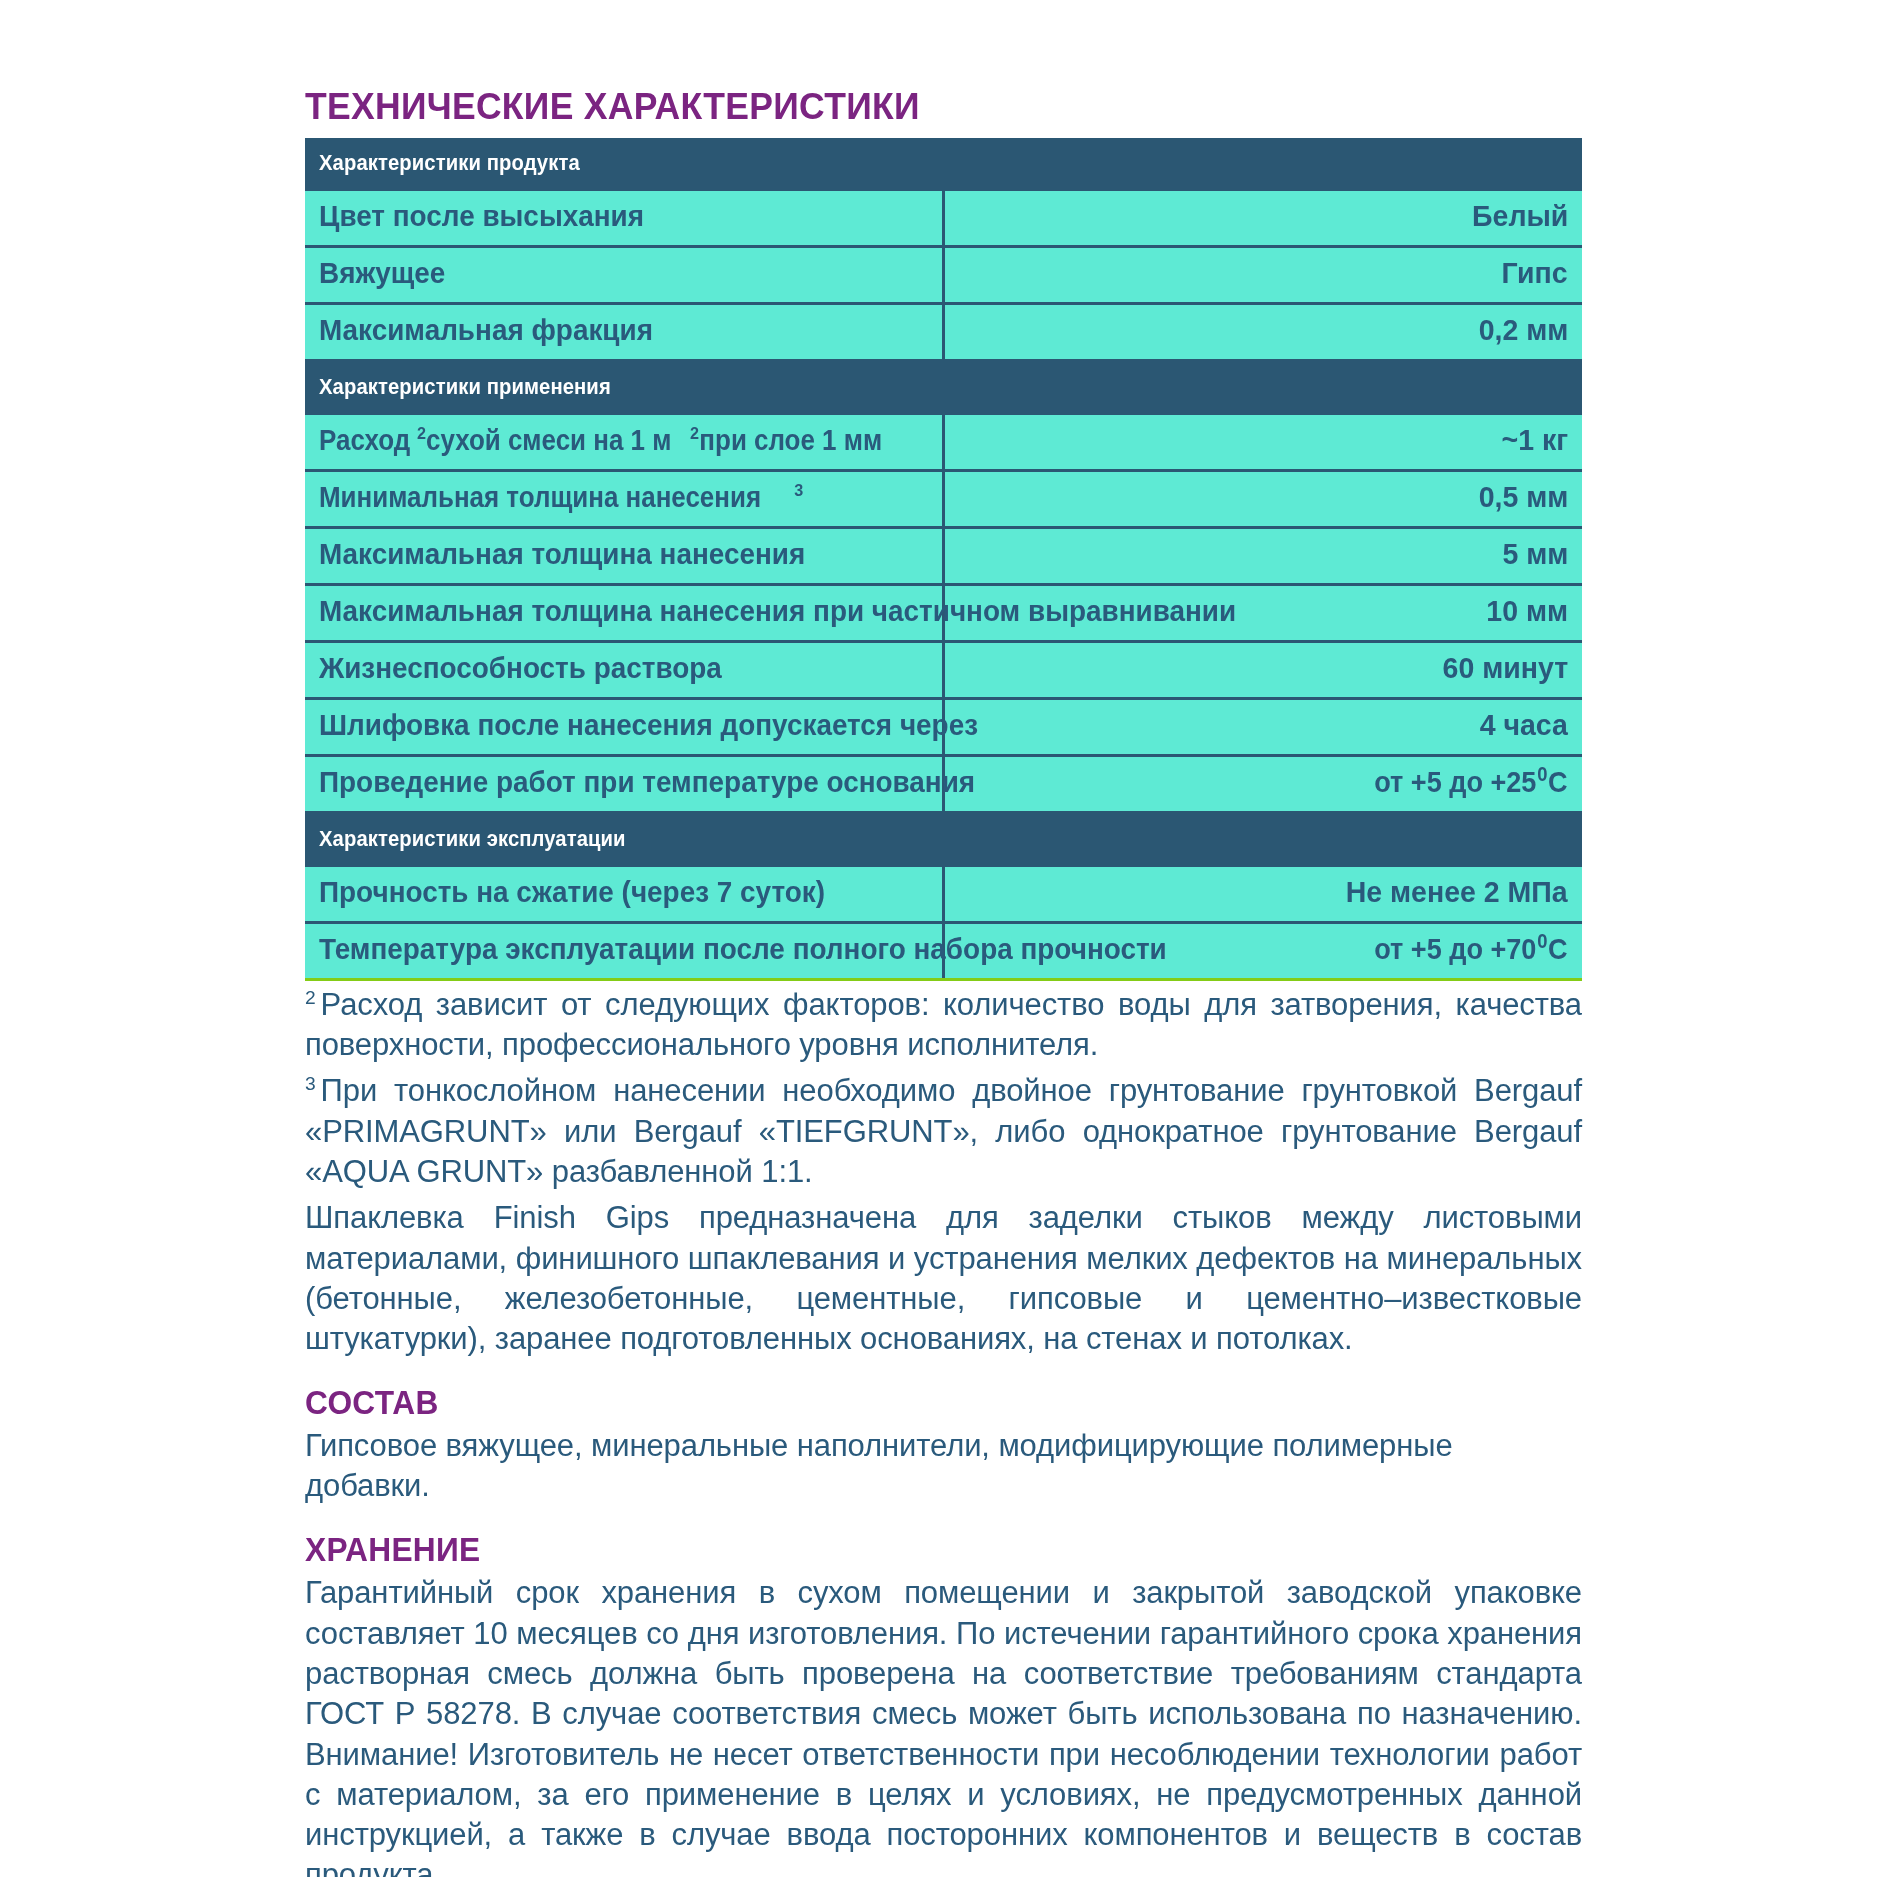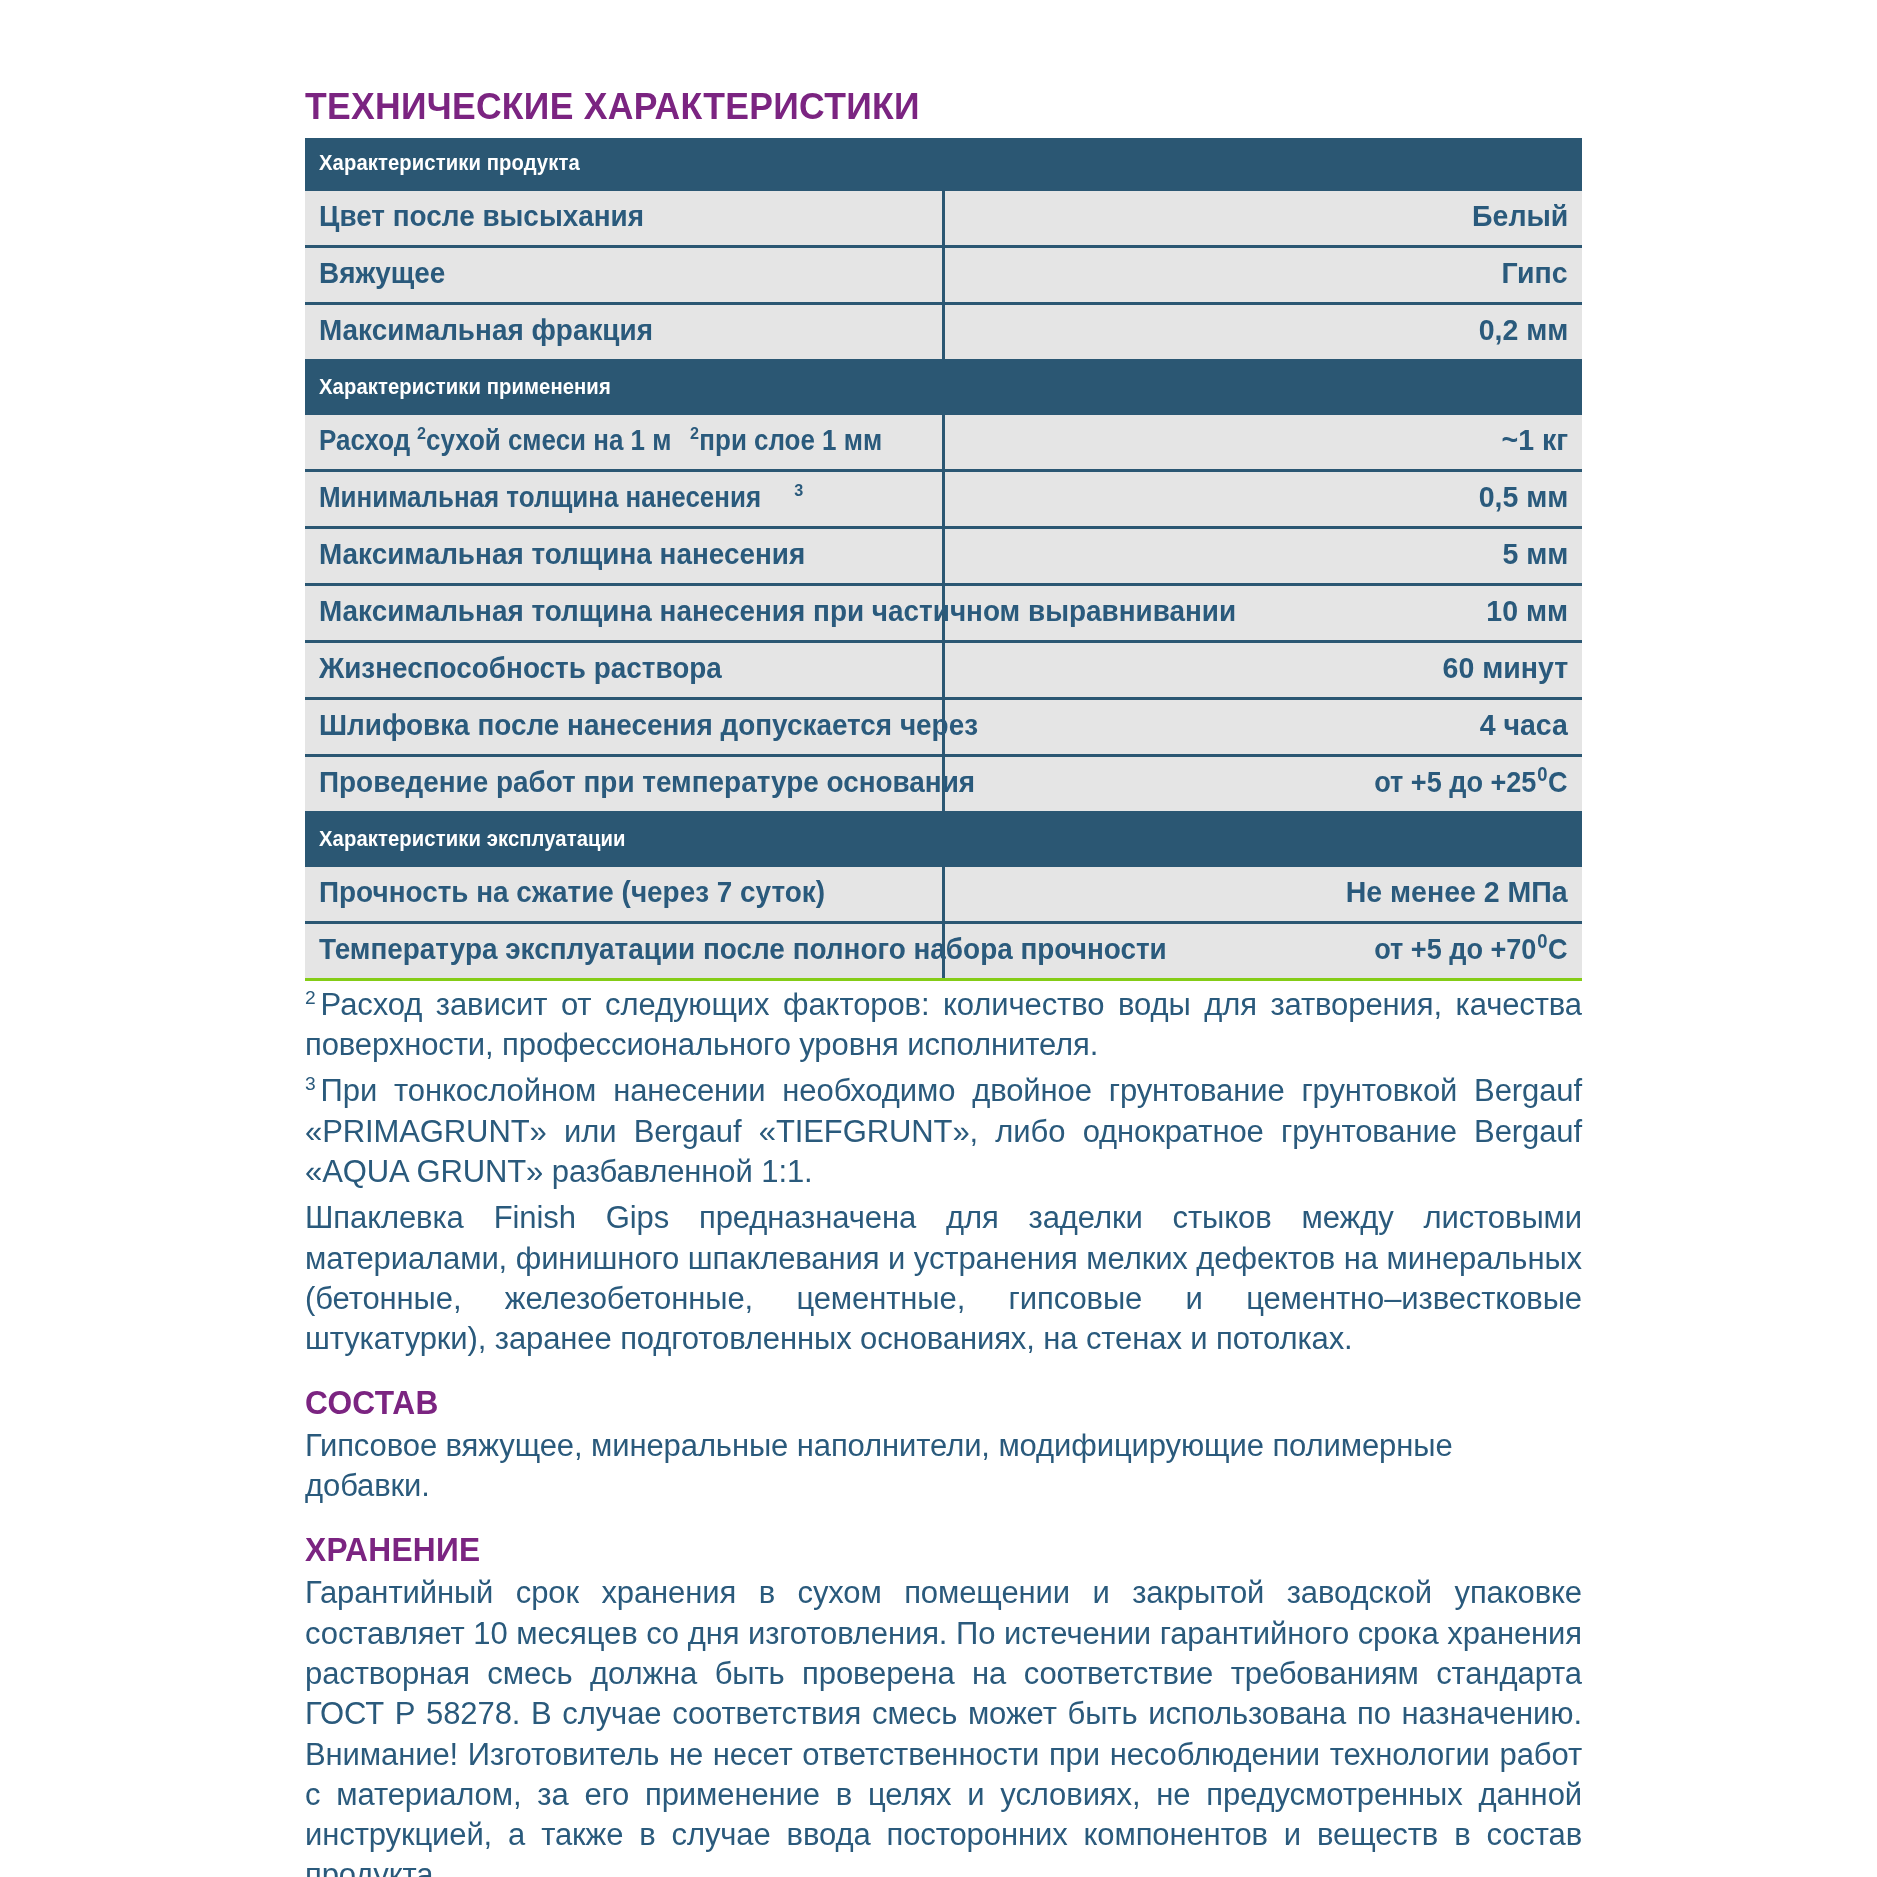--- a/index.html
+++ b/index.html
@@ -72,21 +72,21 @@
     display: inline-block;
     transform: scaleX(0.92);
     transform-origin: left center;
   }
   .data-row td {
     border-bottom: 3px solid #2b5773;
     height: 47px;
     font-weight: bold;
     font-size: 30px;
     color: #2a5a7c;
-    background: #e5e5e5;
+    background: #5eead4;
   }
   .data-row td.label {
     padding: 2px 6px 5px 14px;
     text-align: left;
     border-right: 3px solid #2b5773;
   }
   .data-row td.label span {
     display: inline-block;
     transform: scaleX(0.93);
     transform-origin: left center;

